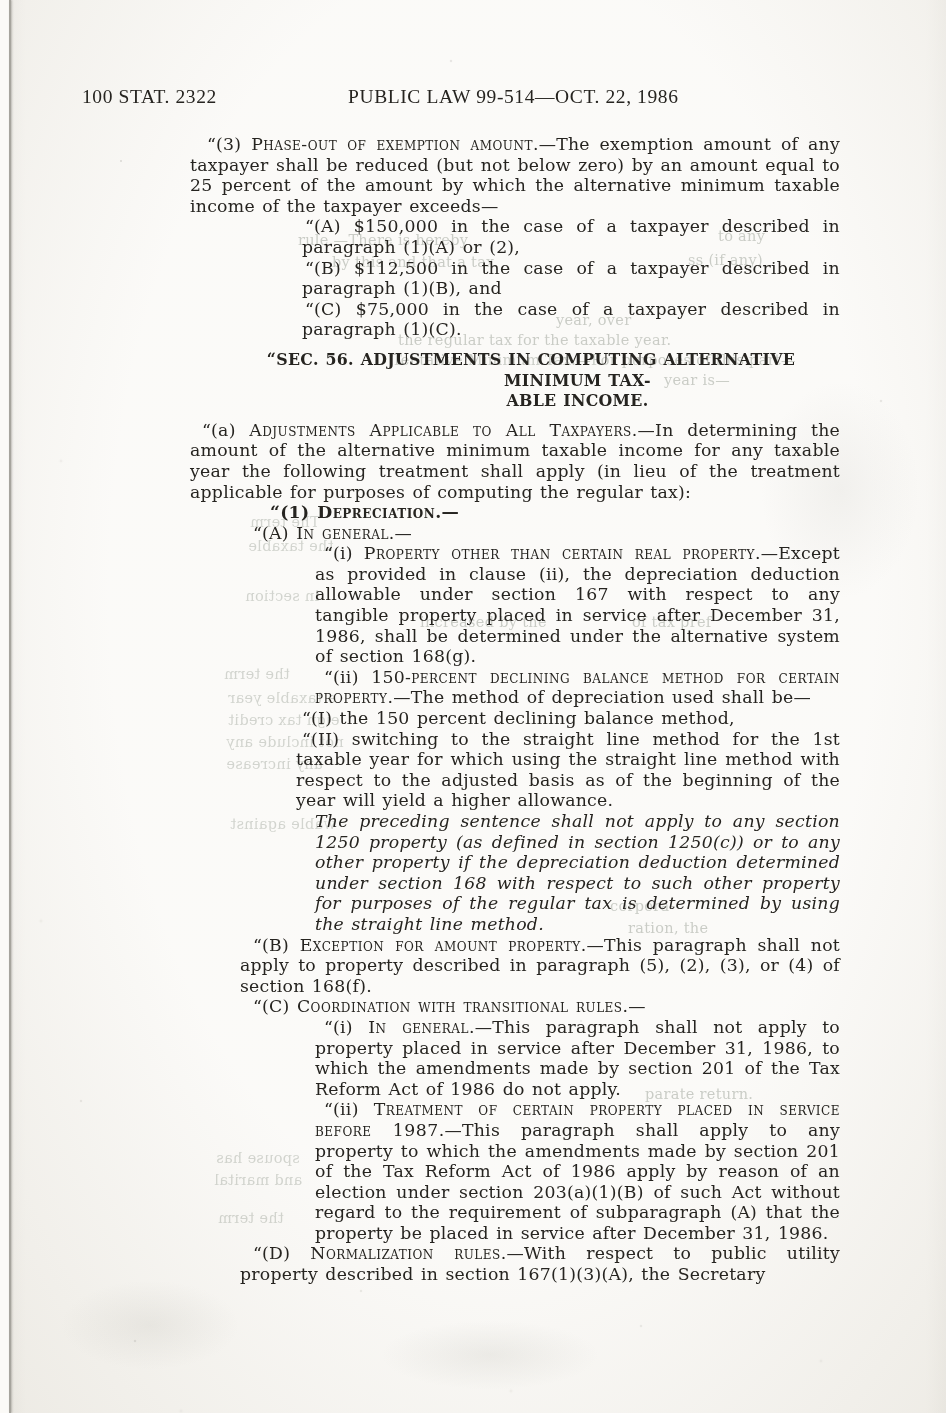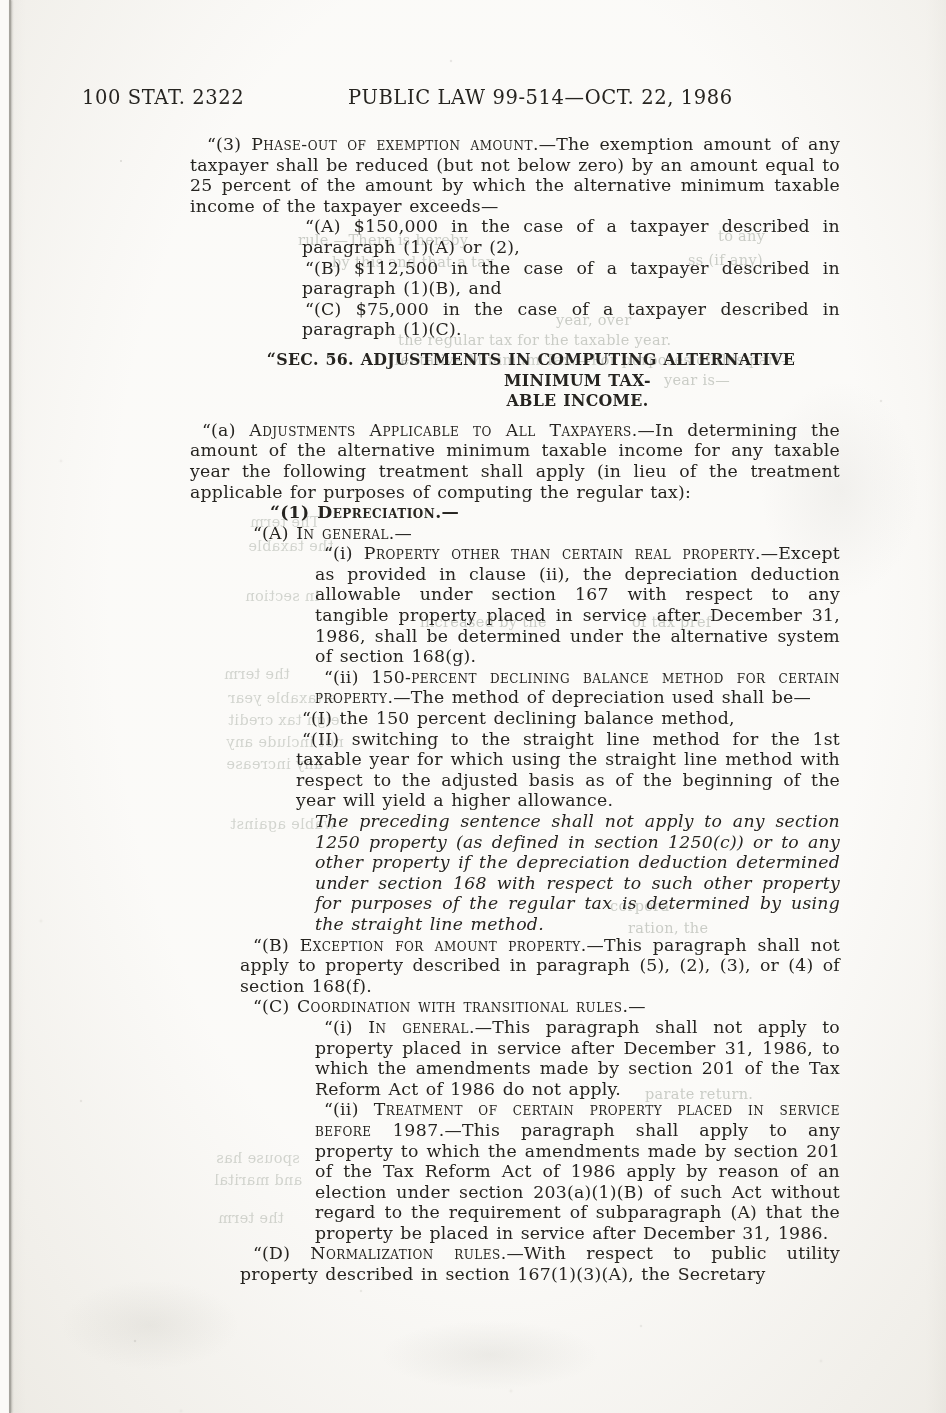--- a/index.html
+++ b/index.html
@@ -11,21 +11,21 @@
     background-image:
       radial-gradient(ellipse at 52% 42%, rgba(255,255,255,0.55) 55%, rgba(210,206,196,0.25) 100%),
       linear-gradient(90deg, rgba(190,186,178,0.18) 0px, rgba(0,0,0,0) 26px),
       linear-gradient(270deg, rgba(190,186,178,0.14) 0px, rgba(0,0,0,0) 20px);
     overflow:hidden;
     font-family:"DejaVu Serif","Liberation Serif",serif;
     color:#262420;
   }
   .gutter-strip{position:absolute;left:0;top:0;width:9px;height:100%;background:#fbfaf7;}
   .gutter-line{position:absolute;left:9px;top:0;width:2px;height:100%;background:#a6a49d;box-shadow:1px 0 2px rgba(120,118,110,0.45);}
-  .running-head{position:absolute;top:0;left:0;width:100%;height:120px;}
+  .running-head{position:absolute;top:0;left:0;width:100%;height:120px;font-family:Liberation Serif, serif;}
   .stat-no{position:absolute;left:82px;top:86px;font-size:19.5px;letter-spacing:0.6px;}
   .law-title{position:absolute;left:348px;top:86px;font-size:19.5px;letter-spacing:0.6px;white-space:nowrap;}
   .column{
     position:absolute;left:190px;top:134px;width:650px;
     font-size:17.3px;line-height:20.6px;
     text-align:justify;
     letter-spacing:0.25px;word-spacing:1.6px;
   }
   .para{margin:0;}
   .sc{font-variant:small-caps;letter-spacing:0.5px;}

